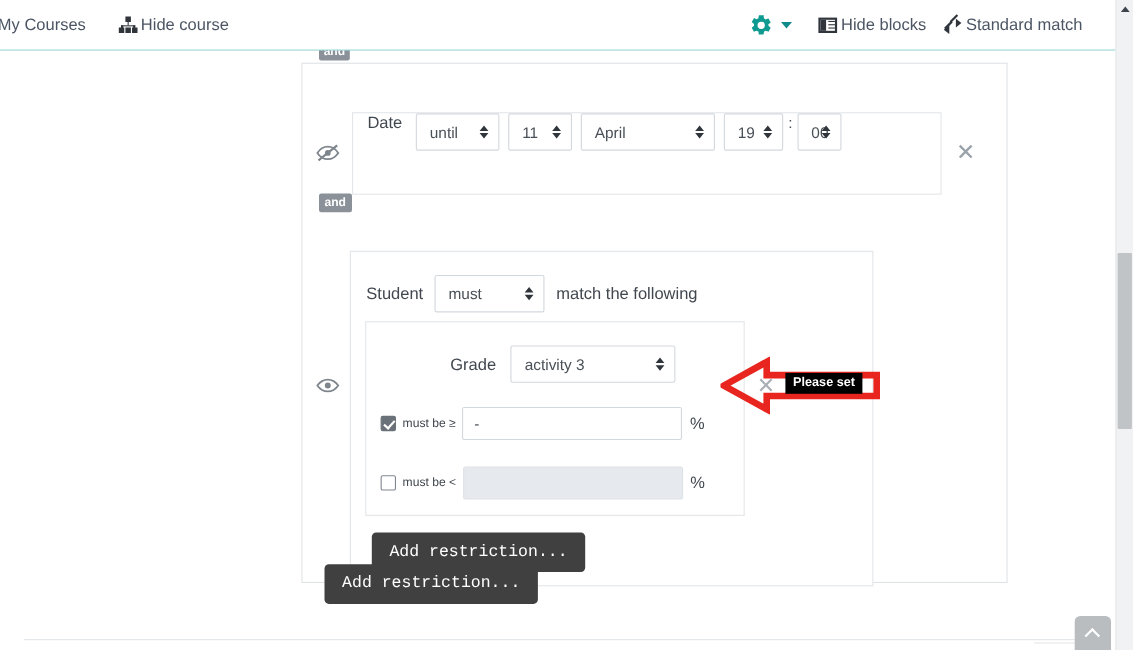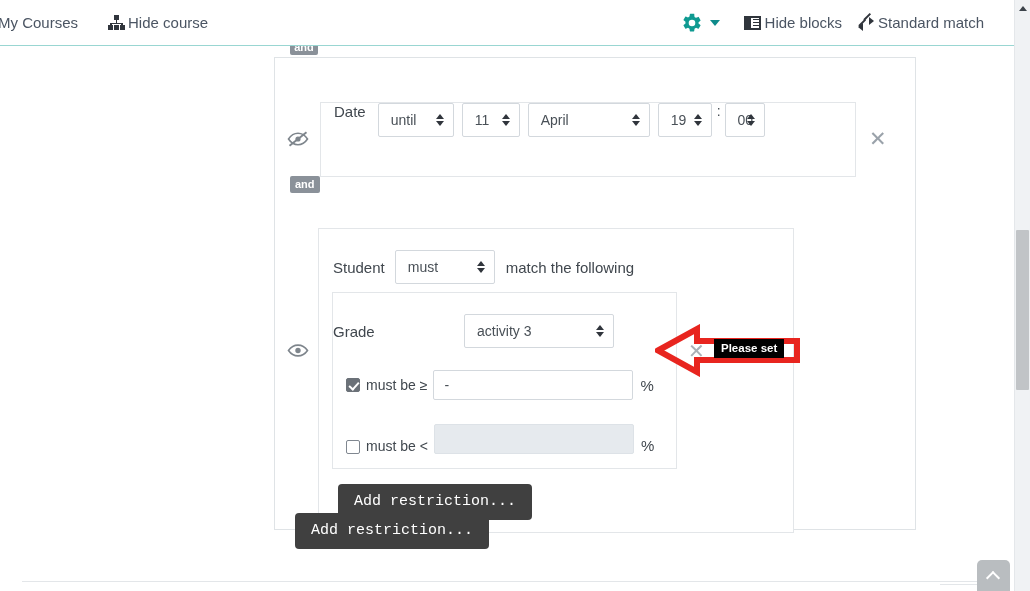--- a/index.html
+++ b/index.html
@@ -280,32 +280,32 @@
     border: 1px solid #e3e6e9;
     background: #fff;
   }
   .grade-row {
     position: absolute; left: 0; top: 21px;
     width: 100%;
     display: flex; align-items: center;
   }
   .label-grade {
     color: #40474e; font-size: 15px;
-    width: 131px; 
+    width: 131px; text-align: right;
     padding-right: 13px;
   }
   .sel-activity { width: 150px; }
 
   .cond-row {
     position: absolute;
     display: flex; align-items: center;
     left: 13px;
   }
   .cond-row-ge { top: 77px; }
-  .cond-row-lt { top: 131px; align-items: flex-end; }
+  .cond-row-lt { top: 131px; }
 
   .mcheck {
     width: 14px; height: 14px;
     border: 1px solid #808790;
     border-radius: 2px;
     background: #fff;
     margin-right: 6px;
     position: relative;
     display: inline-block;
     cursor: pointer;
@@ -318,21 +318,21 @@
   .mcheck.checked::after {
     content: "";
     position: absolute;
     left: 4px; top: 1px;
     width: 4px; height: 8px;
     border: solid #ffffff;
     border-width: 0 2px 2px 0;
     transform: rotate(42deg);
   }
   .cond-label {
-    color: #40474e; font-size: 14px;
+    color: #40474e; font-size: 11px;
     margin-right: 6px; white-space: nowrap;
   }
   .minput {
     width: 200px; height: 30px;
     border: 1px solid #d3d8dd;
     border-radius: 2px;
     background: #ffffff;
     color: #495057;
     font-size: 14px;
     font-family: "Liberation Sans", sans-serif;

